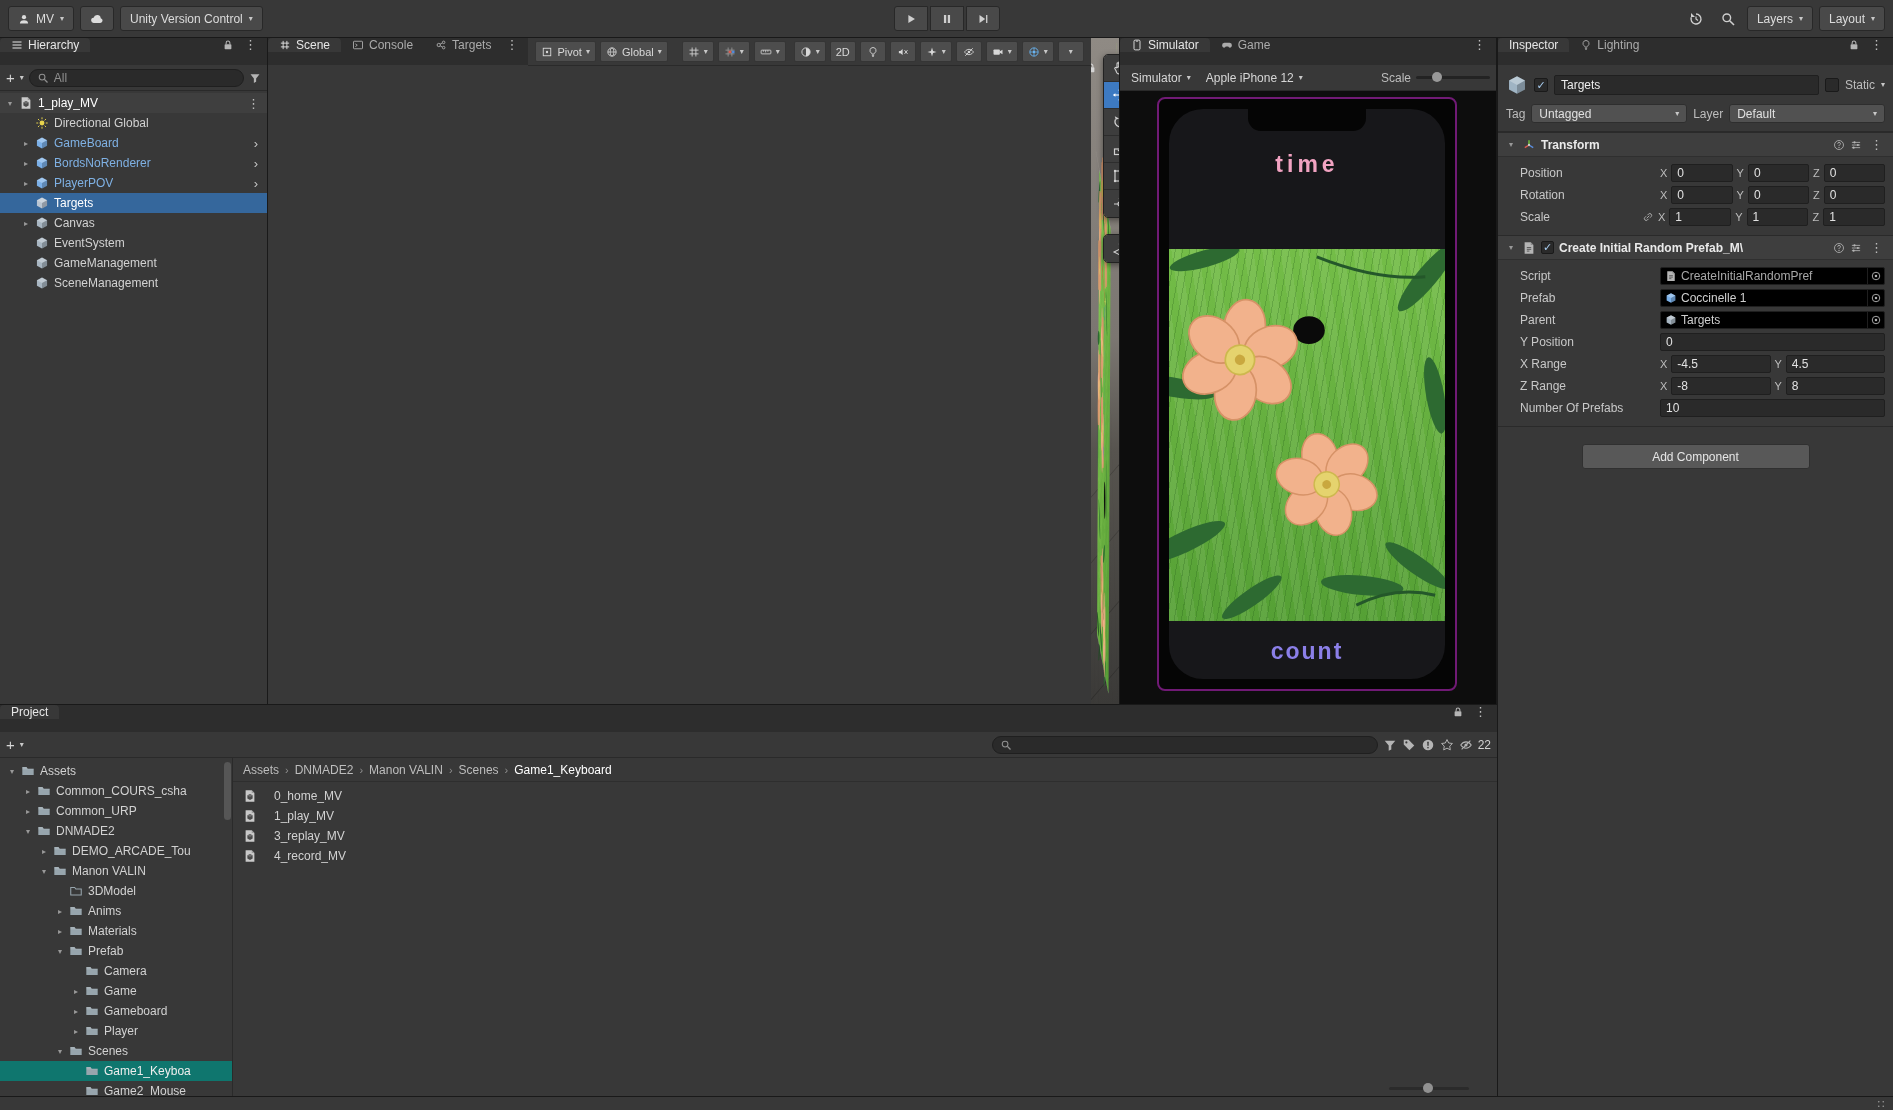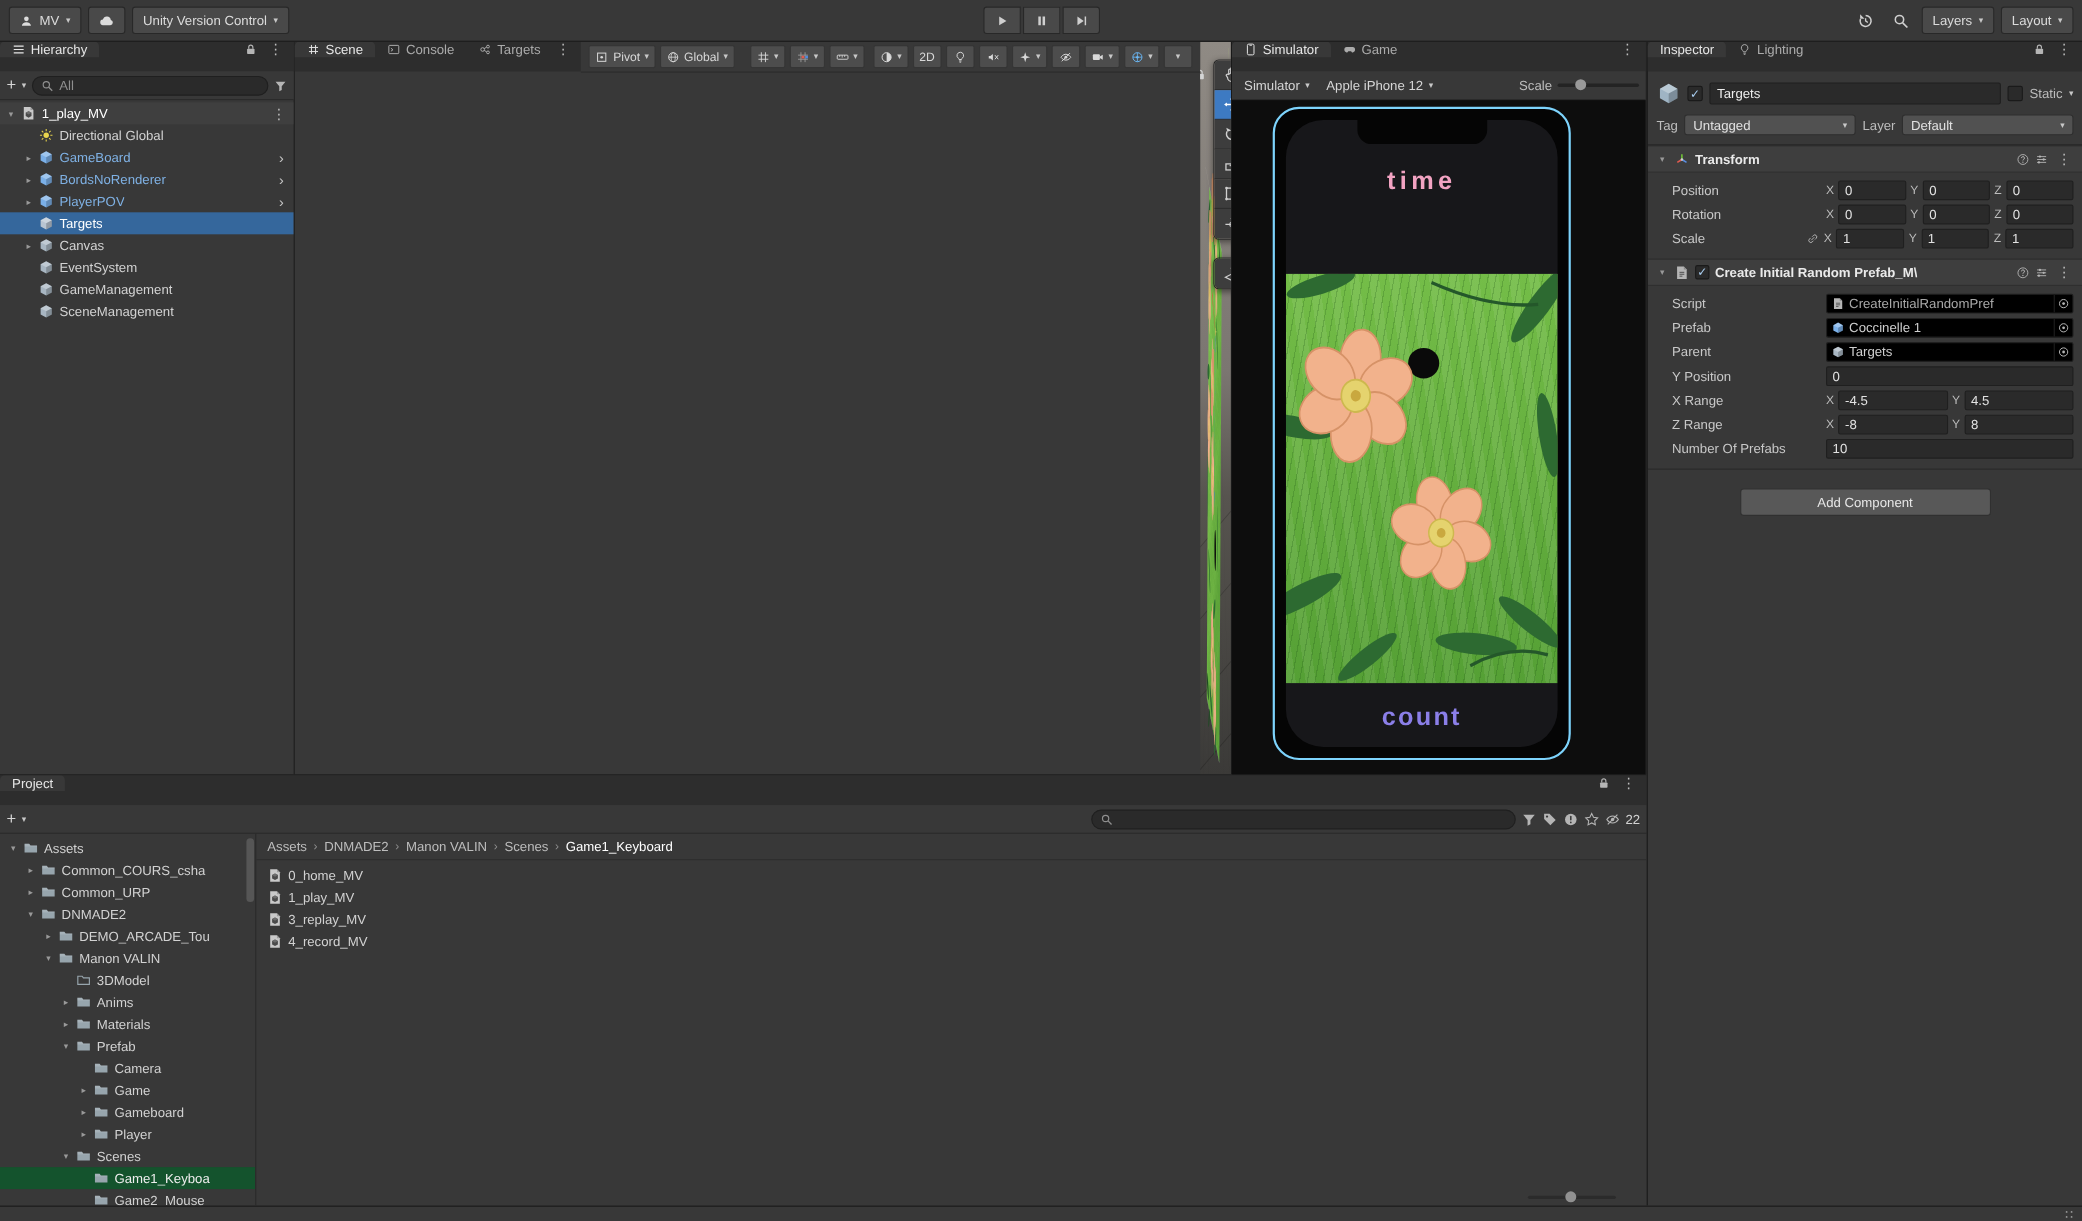--- a/index.html
+++ b/index.html
@@ -43,21 +43,21 @@
 .searchbox{flex:1;height:18px;background:#2a2a2a;border:1px solid #1f1f1f;border-radius:9px;display:flex;align-items:center;gap:5px;padding:0 7px;color:#8f8f8f;min-width:0}
 .searchbox input{background:none;border:none;outline:none;color:#d6d6d6;flex:1;min-width:0;font:inherit}
 .plus{color:#d6d6d6;font-size:15px;line-height:1}
 
 
 #hierarchy{width:268px;flex:none;background:#383838;display:flex;flex-direction:column;border-right:1px solid #191919}
 .tree{flex:1;overflow:hidden;padding-top:2px;position:relative}
 .trow{height:20px;display:flex;align-items:center;gap:3px;padding-right:4px;white-space:nowrap}
 .trow .lbl{padding-left:2px;overflow:hidden;text-overflow:ellipsis}
 .trow.selected{background:#35679c;color:#fff}
-.trow.sel-gray{background:#14532d}
+.trow.sel-gray{background:#0f766e}
 .trow.scene-root{background:#3f3f3f}
 .lbl.prefab{color:#7fb1e4}
 
 
 #scene{flex:1;display:flex;flex-direction:row;background:#383838;border-right:1px solid #191919;min-width:0}
 .scene-tb{height:28px;flex:none;display:flex;align-items:center;gap:4px;padding:0 7px;border-bottom:1px solid #2a2a2a}
 .sbtn{height:21px;background:#4d4d4d;border:1px solid #353535;border-radius:2px;display:flex;align-items:center;gap:4px;padding:0 5px;color:#d8d8d8}
 .sbtn.sq{width:26px;justify-content:center;padding:0}
 .sbtn.txt{font-size:11px}
 .scene-body{flex:1;position:relative;min-height:0;overflow:hidden}
@@ -69,21 +69,21 @@
 .toolstrip2{position:absolute;left:12px;top:196px;border:1px solid #222;border-radius:5px;overflow:hidden;box-shadow:0 2px 6px rgba(0,0,0,.45)}
 .scene-lock{position:absolute;right:22px;top:24px;color:#d5d5d5}
 svg text{font-family:"Liberation Sans","DejaVu Sans",sans-serif}
 
 
 #simulator{width:377px;flex:none;display:flex;flex-direction:column;background:#383838;border-right:1px solid #191919}
 .sim-dd{display:flex;align-items:center;gap:5px;color:#d6d6d6;padding:0 5px}
 .slider{width:74px;height:3px;background:#232323;border-radius:2px;position:relative}
 .slider .thumb{position:absolute;top:-4px;width:10px;height:10px;border-radius:50%;background:#999}
 .sim-body{flex:1;background:#0d0d0d;position:relative;overflow:hidden}
-.phone{position:absolute;left:37px;top:6px;width:271px;height:594px;background:#050505;border:2px solid #7dd3fc;border-radius:24px;padding:10px}
+.phone{position:absolute;left:37px;top:6px;width:300px;height:594px;background:#050505;border:2px solid #701a75;border-radius:8px;padding:10px}
 .phone-screen{width:100%;height:100%;border-radius:34px;background:#17171a;position:relative;overflow:hidden}
 .notch{position:absolute;top:0;left:50%;transform:translateX(-50%);width:118px;height:22px;background:#050505;border-radius:0 0 13px 13px;z-index:3}
 .time-label{position:absolute;top:42px;width:100%;text-align:center;color:#f2a3c2;font-weight:bold;font-size:23px;letter-spacing:4px;z-index:2}
 .count-label{position:absolute;bottom:14px;width:100%;text-align:center;color:#8b7fe8;font-weight:bold;font-size:23px;letter-spacing:2px;z-index:2}
 .grass{position:absolute;left:0;right:0;top:140px;bottom:58px;
   background:repeating-linear-gradient(100deg,rgba(0,0,0,0) 0 6px,rgba(25,80,18,.22) 6px 7px),
              repeating-linear-gradient(82deg,rgba(255,255,255,.07) 0 9px,rgba(0,0,0,0) 9px 18px),
              linear-gradient(#74bd48,#55a035)}
 .grass svg{position:absolute;inset:0;width:100%;height:100%}
 
@@ -117,21 +117,21 @@
 
 #project{flex:1;display:flex;flex-direction:column;min-height:0;border-top:1px solid #191919;background:#383838}
 .proj-body{flex:1;display:flex;min-height:0}
 .proj-tree{width:232px;flex:none;position:relative;overflow:hidden;padding-top:3px}
 .tree-scroll{position:absolute;right:1px;top:4px;width:7px;height:58px;background:#565656;border-radius:4px}
 .proj-right{flex:1;display:flex;flex-direction:column;border-left:1px solid #2a2a2a;min-width:0;position:relative}
 .breadcrumbs{height:24px;flex:none;display:flex;align-items:center;gap:6px;padding:0 10px;border-bottom:1px solid #2e2e2e;color:#bdbdbd}
 .crumb.current{color:#fff}
 .crumb-sep{color:#8f8f8f;font-size:11px}
 .files{flex:1;padding:4px 0 0 10px}
-.frow{height:20px;display:flex;align-items:center;gap:5px}
+.frow{height:20px;display:flex;align-items:center;gap:17px}
 .zoom-slider{position:absolute;right:28px;bottom:6px;width:80px;height:3px;background:#2b2b2b;border-radius:2px}
 .zoom-thumb{position:absolute;left:42%;top:-4px;width:10px;height:10px;border-radius:50%;background:#919191}
 
 
 #statusbar{height:14px;flex:none;background:#383838;border-top:1px solid #191919;display:flex;align-items:center;justify-content:flex-end;padding:0 6px;color:#9a9a9a}
 </style>
 </head>
 <body>
 
 <div id="app">

